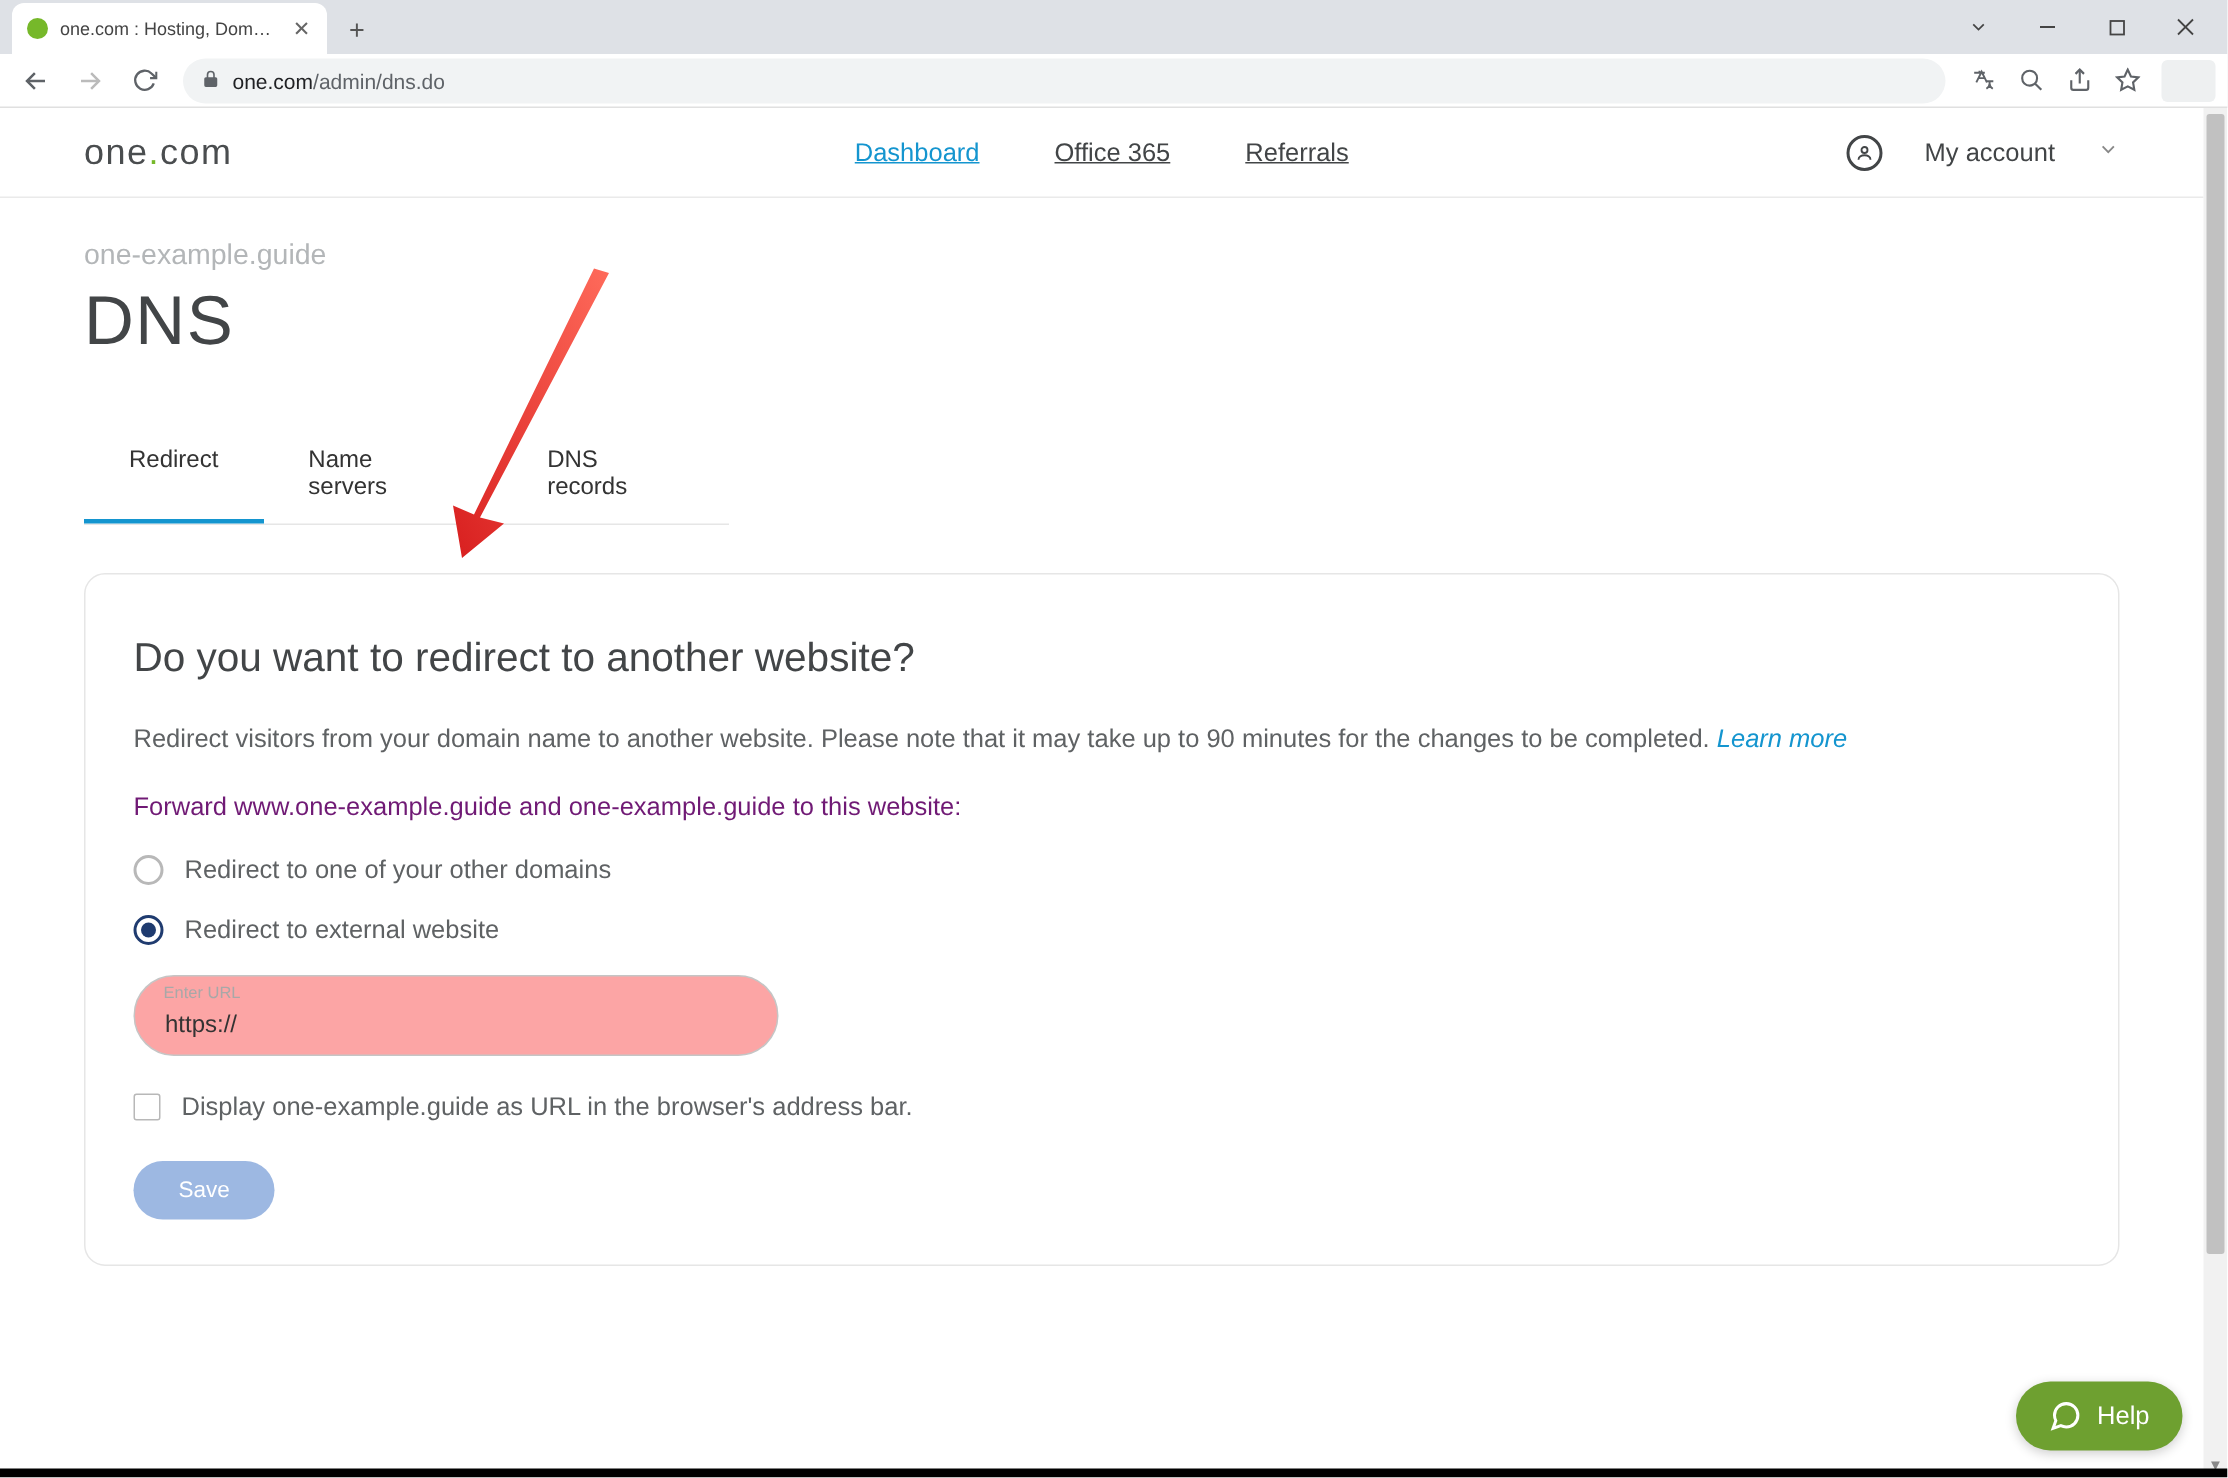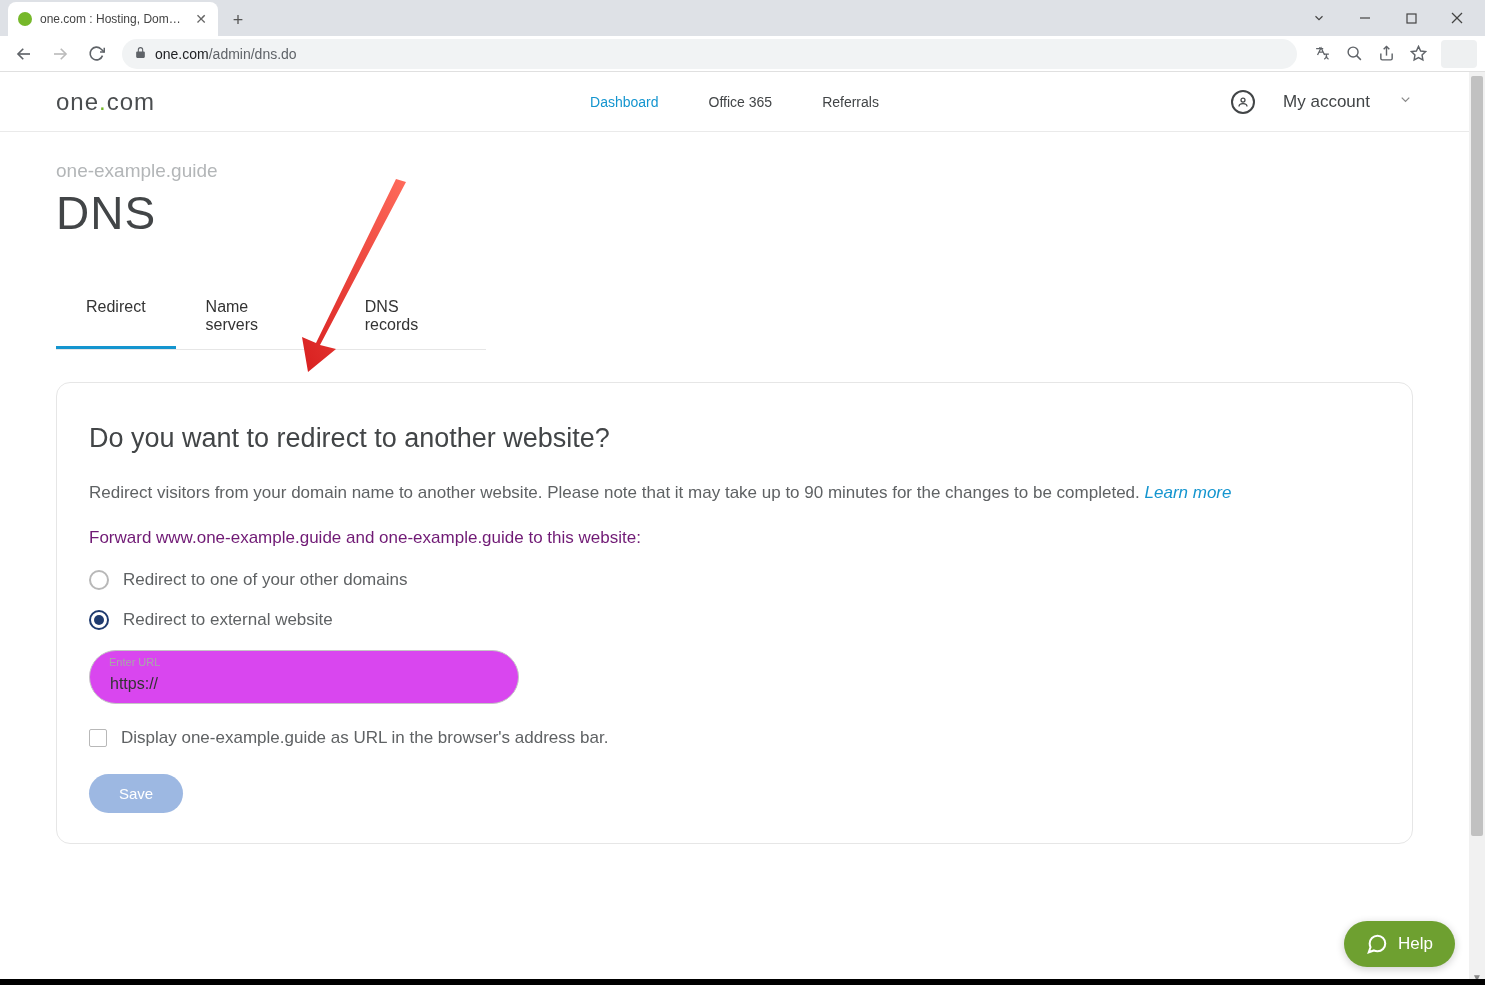--- a/index.html
+++ b/index.html
@@ -30,21 +30,21 @@
 
 
 .page { position: absolute; top: 72px; left: 0; right: 0; bottom: 0; background: #fff; overflow: hidden; }
 .page-scroll { position: absolute; top: 0; left: 0; right: 16px; bottom: 0; background: #fff; }
 
 .site-header { display: flex; align-items: center; height: 60px; padding: 0 56px; border-bottom: 1px solid #eaeaea; }
 .logo { font-size: 24px; font-weight: 500; color: #4a4d4f; letter-spacing: 1px; }
 .logo .dot-g { color: #76b82a; }
 .logo .dot-r { color: #e2574c; }
 .nav-main { display: flex; gap: 50px; margin-left: auto; margin-right: auto; position: absolute; left: 50%; transform: translateX(-50%); }
-.nav-link { font-size: 14px; color: #424547; cursor: pointer; }
+.nav-link { font-size: 17px; color: #424547; cursor: pointer; text-decoration: underline; }
 .nav-link.active { color: #1495cf; }
 .account { display: flex; align-items: center; gap: 28px; color: #424547; font-size: 17px; cursor: pointer; margin-left: auto; }
 .account-icon { width: 24px; height: 24px; border: 2px solid #424547; border-radius: 50%; display: flex; align-items: center; justify-content: center; }
 .chevron { color: #888; }
 
 .content { padding: 28px 56px; }
 .domain-name { color: #b3b6b8; font-size: 19px; margin-bottom: 4px; }
 .page-title { font-size: 46px; font-weight: 400; color: #424547; letter-spacing: 1px; margin-bottom: 46px; }
 
 .tabs { display: flex; border-bottom: 1px solid #e6e6e6; width: 430px; }
@@ -57,21 +57,21 @@
 .panel-desc a { color: #1495cf; text-decoration: none; cursor: pointer; font-style: italic; }
 .forward-line { font-size: 17px; color: #701a75; margin-bottom: 22px; }
 
 .radio-row { display: flex; align-items: center; gap: 14px; margin-bottom: 20px; font-size: 17px; color: #5f6264; }
 .radio { width: 20px; height: 20px; border: 2px solid #b8b8b8; border-radius: 50%; display: flex; align-items: center; justify-content: center; cursor: pointer; }
 .radio.checked { border-color: #1f3b6f; }
 .radio.checked::after { content: ''; width: 10px; height: 10px; background: #1f3b6f; border-radius: 50%; }
 
 .url-field { position: relative; width: 430px; margin-bottom: 24px; }
 .url-field .float-label { position: absolute; top: 6px; left: 20px; font-size: 11px; color: #a8a8a8; }
-.url-input { width: 100%; height: 54px; border: 1px solid #c5c5c5; border-radius: 27px; padding: 18px 20px 4px; font-size: 16px; color: #333; outline: none; background: #d946ef; }
+.url-input { width: 100%; height: 54px; border: 1px solid #c5c5c5; border-radius: 27px; padding: 18px 20px 4px; font-size: 16px; color: #333; outline: none; background: #fca5a5; }
 
 .check-row { display: flex; align-items: center; gap: 14px; font-size: 17px; color: #5f6264; margin-bottom: 26px; }
 .checkbox { width: 18px; height: 18px; border: 1.5px solid #b8b8b8; border-radius: 2px; cursor: pointer; }
 
 .save-btn { background: #9db8e2; color: #fff; border: none; border-radius: 20px; padding: 11px 30px; font-size: 15px; font-weight: 500; cursor: pointer; }
 
 
 .arrow { position: absolute; top: 105px; left: 296px; pointer-events: none; }
 
 

